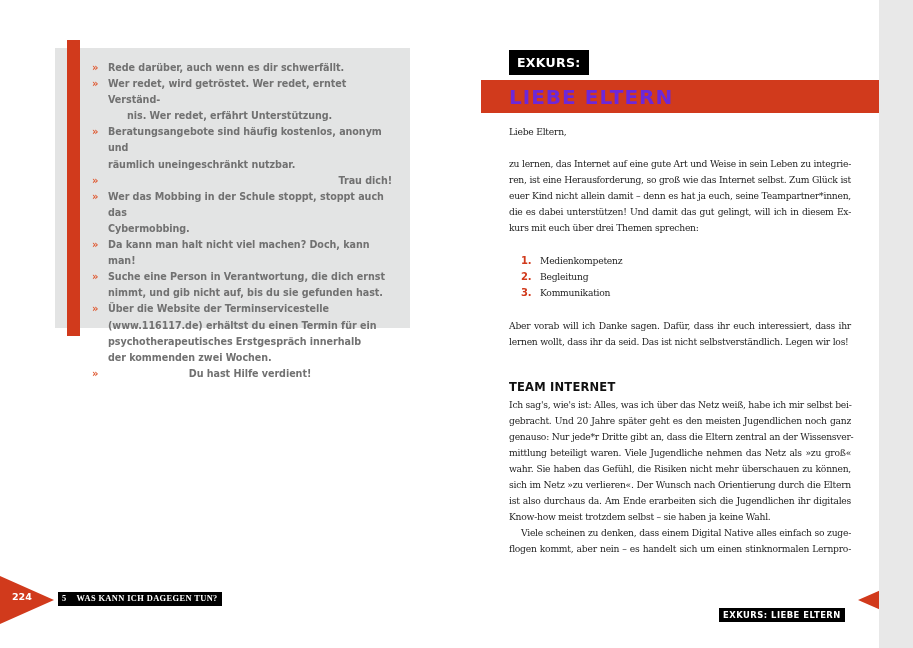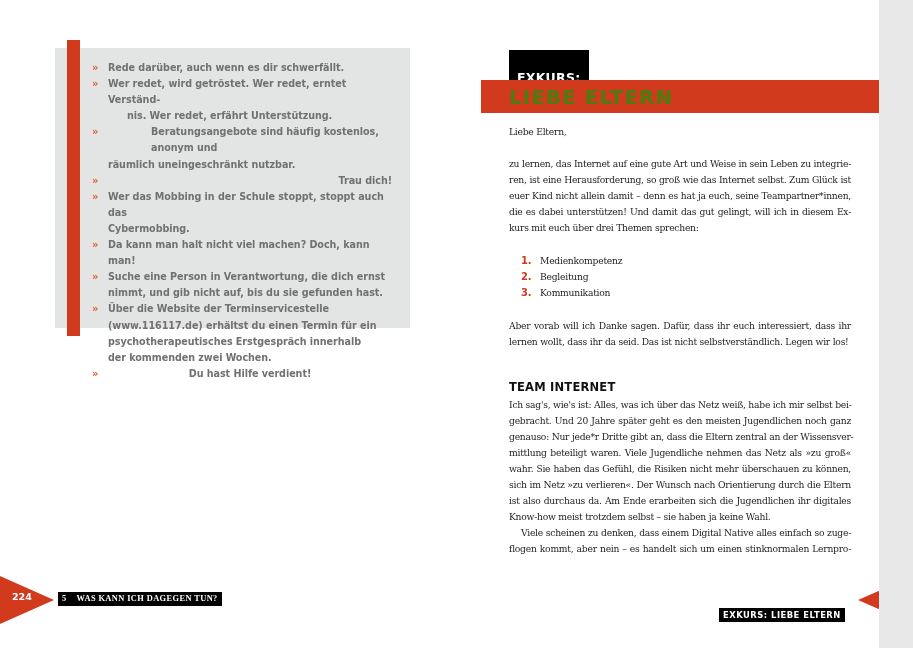--- a/index.html
+++ b/index.html
@@ -23,31 +23,31 @@
       position: relative; padding-left: 16px;
       font-family: "DejaVu Sans", sans-serif; font-size: 9.6px; font-weight: bold;
       color: #717171; line-height: 16.1px; letter-spacing: -0.05px;
     }
     .tip-arrow {
       position: absolute; left: 0; top: 0; color: #e05b33; font-weight: bold; font-size: 10px;
     }
 
     
     .exkurs-tag {
-      position: absolute; left: 509px; top: 50px; height: 25px; padding: 15px 8px;
+      position: absolute; left: 509px; top: 50px; height: 25px; padding: 0 8px;
       background: #000; color: #fff; font-family: "DejaVu Sans", sans-serif;
       font-weight: bold; font-size: 12.5px; line-height: 25px; letter-spacing: 0.3px;
     }
     .title-band {
       position: absolute; left: 481px; top: 80px; width: 398px; height: 33px;
       background: #d13a1c;
     }
     .title-text {
       position: absolute; left: 509px; top: 83px;
-      color: #4d7c0f; font-family: "DejaVu Sans", sans-serif; font-weight: bold;
+      color: #6d28d9; font-family: "DejaVu Sans", sans-serif; font-weight: bold;
       font-size: 20px; line-height: 28px; letter-spacing: 1px;
     }
 
     .body-text {
       font-family: "DejaVu Serif", serif; font-size: 9.2px; color: #1e1e1e;
       line-height: 16px; letter-spacing: -0.25px;
     }
     .salutation { position: absolute; left: 509px; top: 124px; }
     .para1 { position: absolute; left: 509px; top: 156px; width: 342px; text-align: justify; }
     .para1 span, .para3 span, .para2 span { display: block; text-align-last: justify; white-space: nowrap; }
@@ -114,21 +114,21 @@
           <span class="tip-arrow">»</span>
           <span style="display: block;">Rede darüber, auch wenn es dir schwerfällt.</span>
         </li>
         <li class="tip-item">
           <span class="tip-arrow">»</span>
           <span style="display: block;">Wer redet, wird getröstet. Wer redet, erntet Verständ-</span>
           <span style="display: block; margin-left: 19px;">nis. Wer redet, erfährt Unterstützung.</span>
         </li>
         <li class="tip-item">
           <span class="tip-arrow">»</span>
-          <span style="display: block; margin-left: 43px;">Beratungsangebote sind häufig kostenlos, anonym und</span>
+          <span style="display: block;">Beratungsangebote sind häufig kostenlos, anonym und</span>
           <span style="display: block;">räumlich uneingeschränkt nutzbar.</span>
         </li>
         <li class="tip-item">
           <span class="tip-arrow">»</span>
           <span style="display: block; text-align: right;">Trau dich!</span>
         </li>
         <li class="tip-item">
           <span class="tip-arrow">»</span>
           <span style="display: block;">Wer das Mobbing in der Schule stoppt, stoppt auch das</span>
           <span style="display: block;">Cybermobbing.</span>

